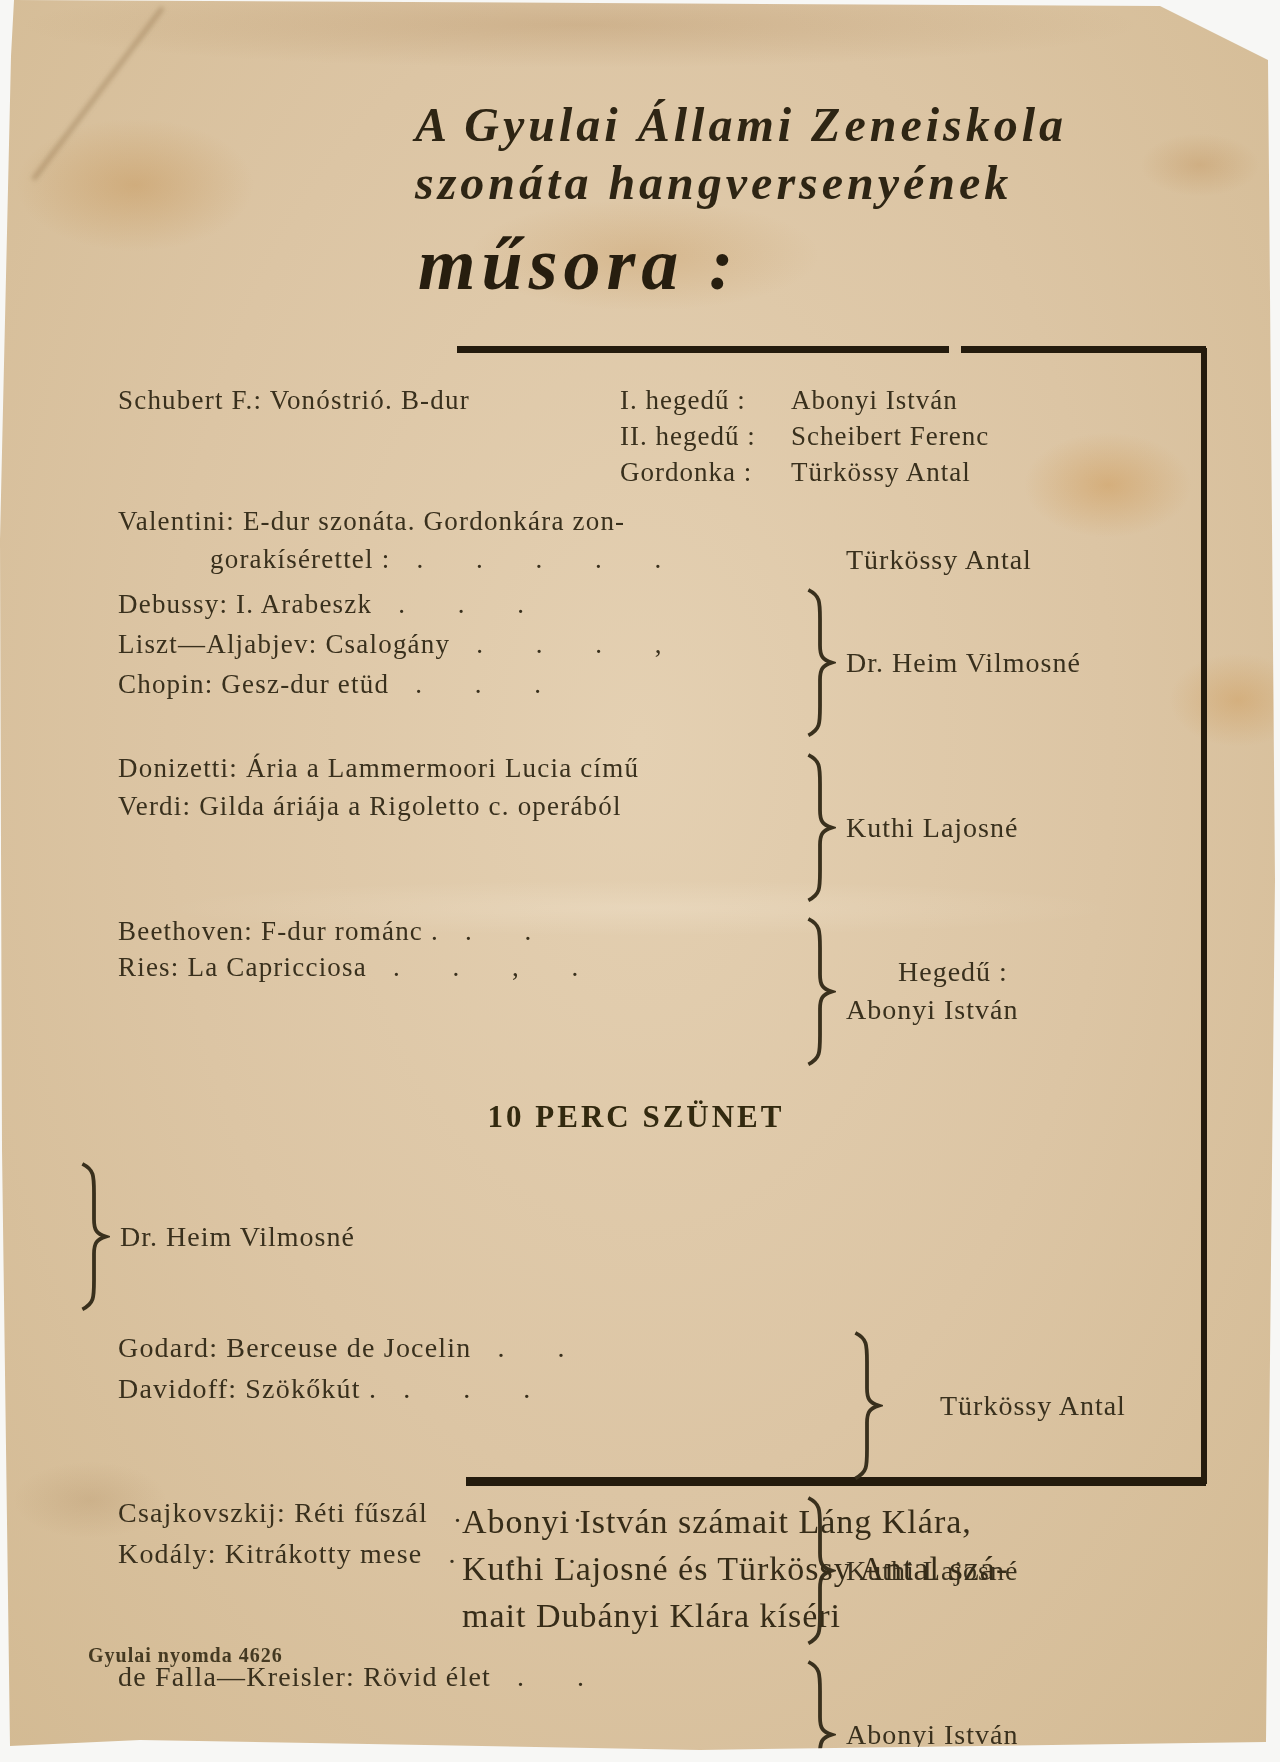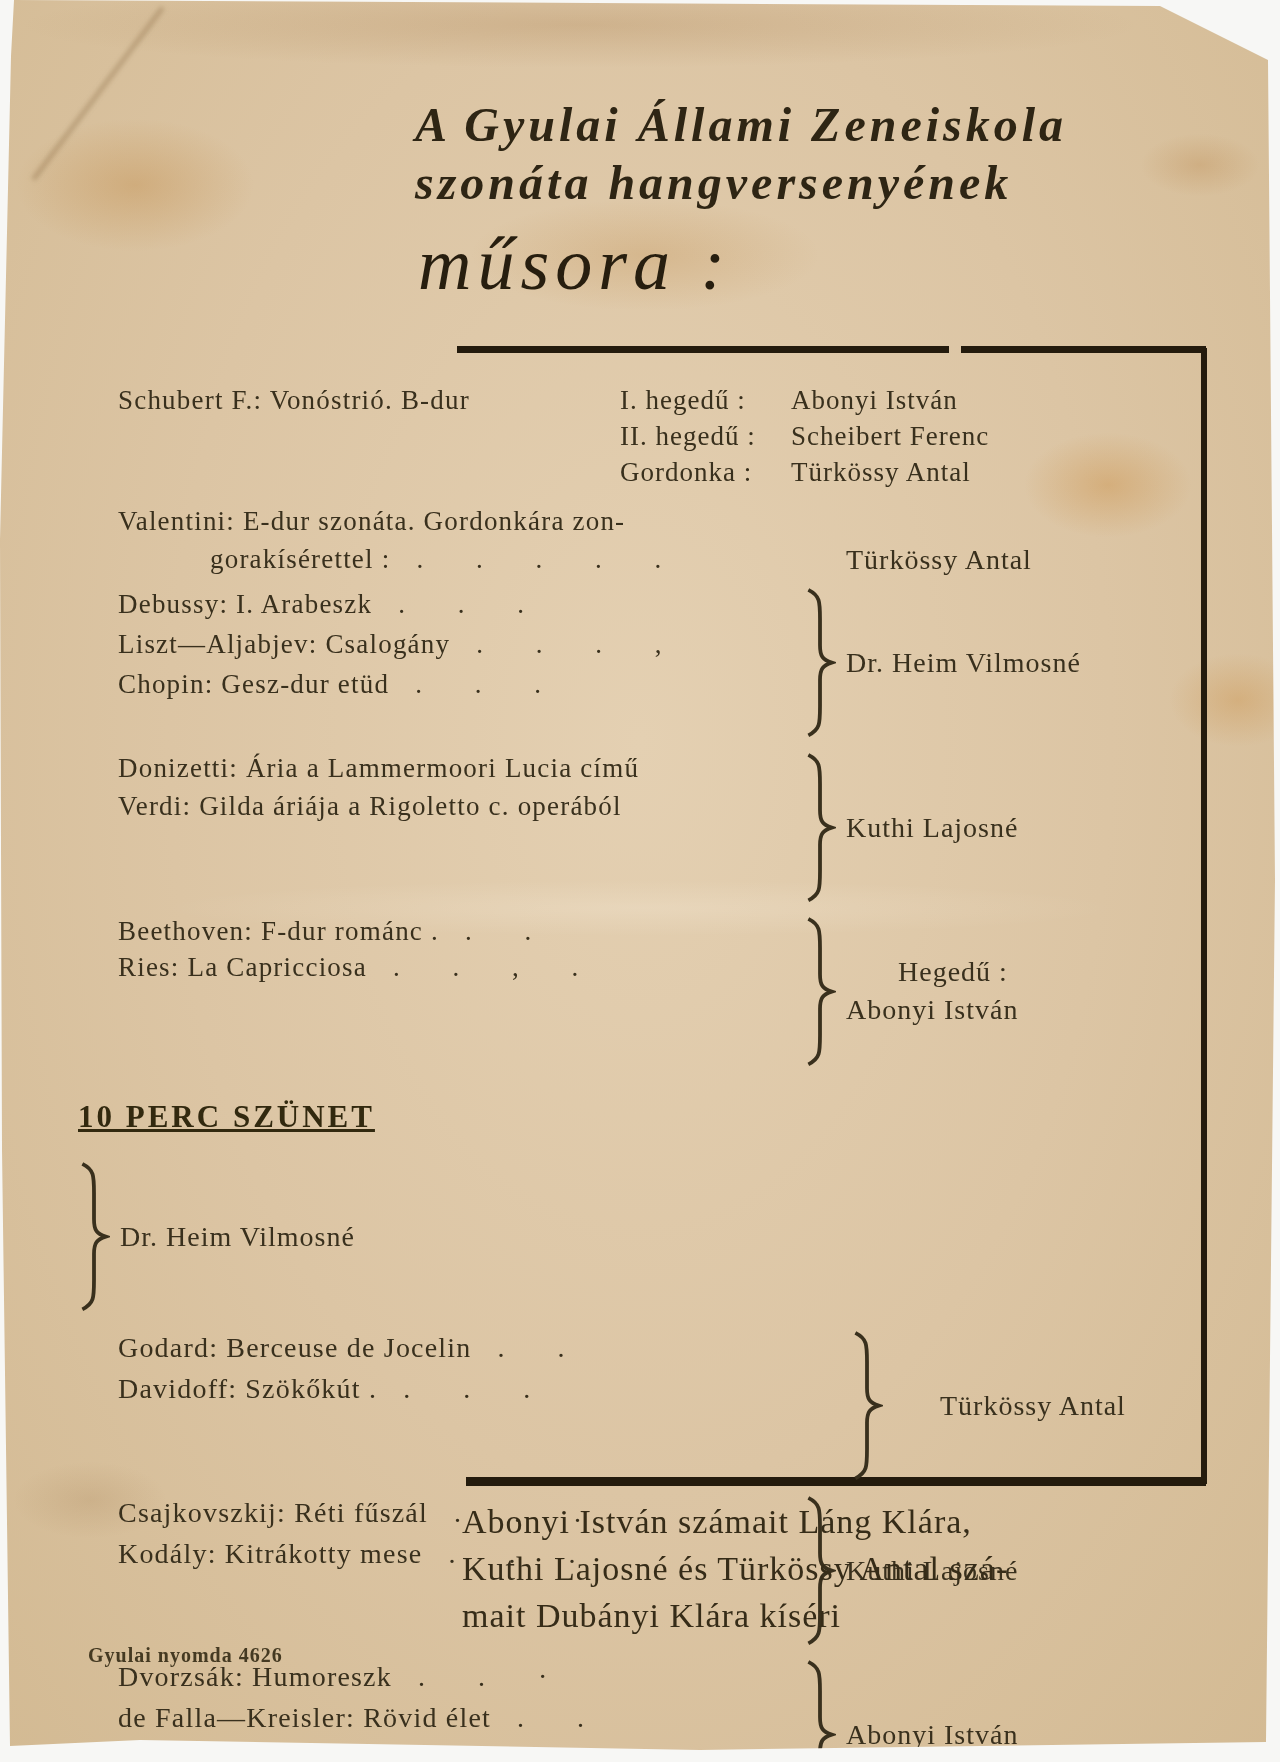--- a/index.html
+++ b/index.html
@@ -28,21 +28,21 @@
   }
   .crease{
     position:absolute;left:96px;top:-14px;width:4px;height:215px;
     background:rgba(115,85,45,.38);filter:blur(2.5px);transform:rotate(37deg);
   }
   
   .hdr{position:absolute;left:415px;top:96px;font-style:italic;font-weight:bold;color:#2e2514;}
   .hdr .l1{font-size:48px;letter-spacing:4px;line-height:58px;white-space:nowrap;}
   .hdr .l2{font-size:48px;letter-spacing:4px;line-height:58px;white-space:nowrap;}
   .big-title{
-    position:absolute;left:418px;top:222px;font-style:italic;font-weight:normal;
+    position:absolute;left:418px;top:222px;font-style:italic;font-weight:bold;
     font-size:74px;letter-spacing:6px;color:#271e0f;white-space:nowrap;
   }
   
   .rule{position:absolute;background:#241b0d;}
   .rule-top-a{left:457px;top:346px;width:492px;height:7px;}
   .rule-top-b{left:961px;top:346px;width:245px;height:7px;}
   .border-right{left:1201px;top:348px;width:6px;height:1136px;}
   .rule-bottom{left:466px;top:1477px;width:740px;height:9px;}
   
   .content{position:absolute;left:78px;top:382px;width:1116px;color:#39301d;}
@@ -70,22 +70,22 @@
   .g2{margin-bottom:6px;}
   .g2 .performer-col{justify-content:flex-end;}
   .g2 .performer-col div{line-height:37px;}
   .g3{margin-bottom:8px;}
   .g4{margin-bottom:6px;}
   .g5{margin-bottom:0;}
   .g5 .perf-ind{padding-left:52px;}
   .performer-col div{line-height:38px;}
   .half2 .performer-col div{line-height:41px;}
   .intermission{
-    text-align:left;font-size:31px;line-height:46px;letter-spacing:3px;
-    margin:24px 0 18px;font-weight:bold;color:#32290f;width:100%;text-decoration:underline;
+    text-align:center;font-size:31px;line-height:46px;letter-spacing:3px;
+    margin:24px 0 18px;font-weight:bold;color:#32290f;width:100%;
   }
   .g6{margin-bottom:12px;}
   .g7{margin-bottom:8px;gap:47px;}
   .g8{margin-bottom:6px;}
   .g9{margin-bottom:6px;}
   
   .footer{
     position:absolute;left:462px;top:1498px;font-size:34px;line-height:47px;
     letter-spacing:1px;color:#362c18;white-space:nowrap;
   }
@@ -227,21 +227,20 @@
             <path d="M3 2 C 11 6, 11 10, 11 22 L 11 40 C 11 48, 13 50, 19 52 C 13 54, 11 56, 11 64 L 11 82 C 11 94, 11 98, 3 102" fill="none" stroke="#39301d" stroke-width="2.6"></path>
           </svg>
       </div>
       <div class="performer-col">
         <div>Kuthi Lajosné</div>
       </div>
     </div>
 
     <div class="group g9 half2">
       <div class="titles">
-        <div class="pline"><span>Dvorzsák: Humoreszk</span><span class="dots">. . ·</span></div>
         <div class="pline"><span>de Falla—Kreisler: Rövid élet</span><span class="dots">. .</span></div>
       </div>
       <div class="brace-col">
         <svg viewBox="0 0 22 104" preserveAspectRatio="none">
             <path d="M3 2 C 11 6, 11 10, 11 22 L 11 40 C 11 48, 13 50, 19 52 C 13 54, 11 56, 11 64 L 11 82 C 11 94, 11 98, 3 102" fill="none" stroke="#39301d" stroke-width="2.6"></path>
           </svg>
       </div>
       <div class="performer-col">
         <div>Abonyi István</div>
       </div>

